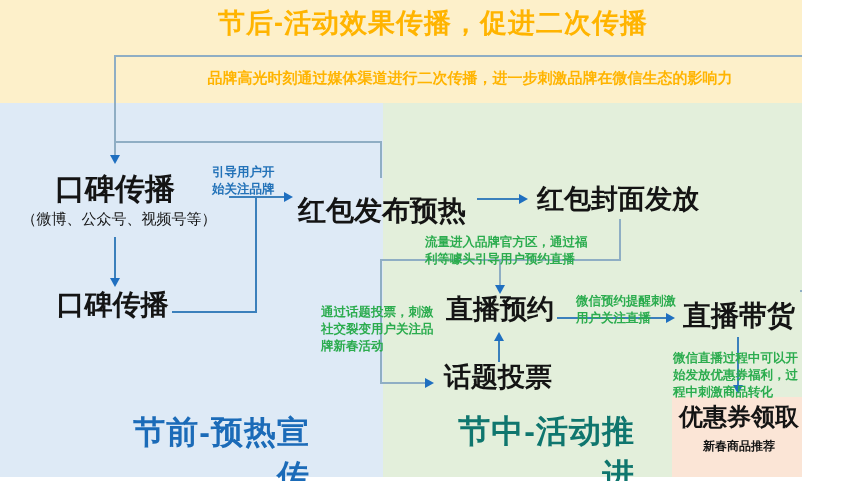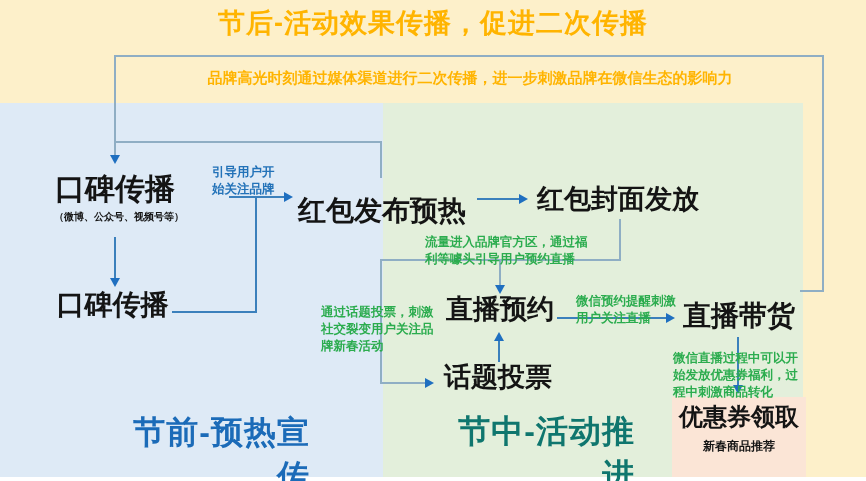--- a/index.html
+++ b/index.html
@@ -1,17 +1,17 @@
 <!DOCTYPE html>
 <html><head>
 <meta charset="utf-8">
 <style>
   html,body{margin:0;padding:0;}
   body{font-family:"Liberation Sans", sans-serif;}
-  .stage{position:relative;width:866px;height:481px;background:#FDF0CA;overflow:hidden;}
+  .stage{position:relative;width:802px;height:481px;background:#FDF0CA;overflow:hidden;}
   .panel{position:absolute;}
   .panel-blue{left:0;top:103px;width:383px;height:374px;background:#DEEAF6;}
   .panel-green{left:383px;top:103px;width:420px;height:374px;background:#E3EFDB;}
   .bottom-strip{left:0;top:477px;width:866px;height:4px;background:#FFFFFF;}
   .peach-box{left:672px;top:397px;width:134px;height:80px;background:#FBE5D6;}
 
   .page-title{position:absolute;left:0;top:5px;width:866px;text-align:center;
     font-size:27px;font-weight:bold;color:#FFB400;letter-spacing:1px;}
   .header-note{position:absolute;left:118px;top:55px;width:704px;height:46px;
     display:flex;align-items:center;justify-content:center;
@@ -19,21 +19,21 @@
 
   .ln{position:absolute;background:#3B80BC;}
   .ln.soft{background:#8FAEC4;}
   .ah{position:absolute;width:0;height:0;}
   .ah.right{border-top:5px solid transparent;border-bottom:5px solid transparent;border-left:9px solid #1F6FC0;}
   .ah.down{border-left:5px solid transparent;border-right:5px solid transparent;border-top:9px solid #1F6FC0;}
   .ah.up{border-left:5px solid transparent;border-right:5px solid transparent;border-bottom:9px solid #1F6FC0;}
 
   .node{position:absolute;font-weight:bold;color:#141414;text-align:center;line-height:1.1;}
   .n-selfmedia{left:15px;top:172px;width:200px;font-size:30px;}
-  .n-selfmedia-sub{left:0;top:211px;width:238px;font-size:10px;font-weight:bold;}
+  .n-selfmedia-sub{left:0;top:211px;width:238px;font-size:15px;font-weight:normal;}
   .n-wom{left:30px;top:290px;width:165px;font-size:28px;}
   .n-rprelease{left:292px;top:196px;width:180px;font-size:28px;}
   .n-rpcover{left:528px;top:185px;width:180px;font-size:27px;}
   .n-reserve{left:420px;top:295px;width:160px;font-size:27px;}
   .n-vote{left:418px;top:363px;width:160px;font-size:27px;}
   .n-live{left:658px;top:301px;width:162px;font-size:28px;}
   .n-coupon{left:672px;top:404px;width:134px;font-size:24px;}
   .n-coupon-sub{left:672px;top:440px;width:134px;font-size:12px;}
 
   .ann{position:absolute;font-size:12.5px;line-height:1.35;font-weight:600;white-space:pre-line;margin-top:8px;}

